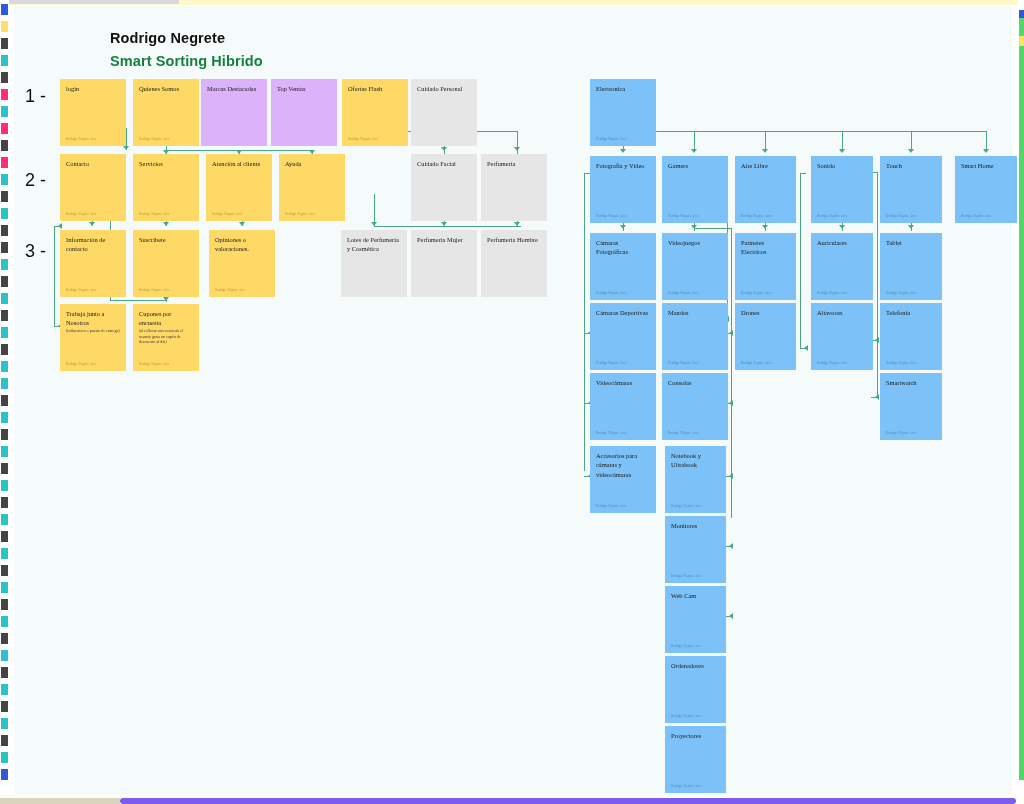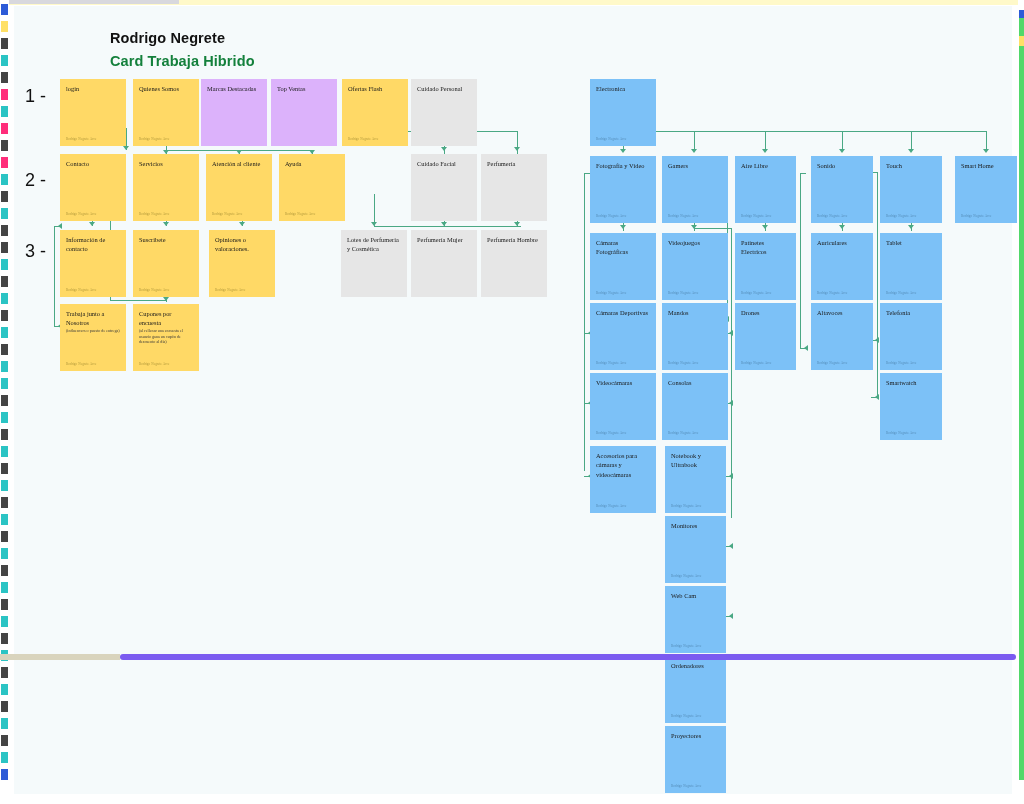--- a/index.html
+++ b/index.html
@@ -1,21 +1,21 @@
 <!DOCTYPE html>
 <html><head>
 <meta charset="utf-8">
 <style>
   html,body{margin:0;padding:0;}
   body{
     width:1024px;height:804px;overflow:hidden;
     background:#ffffff;
     font-family:"Liberation Serif", serif;
   }
-  #root{position:relative;width:1024px;height:660px;}
+  #root{position:relative;width:1024px;height:804px;}
 
   
   .edge-strip{position:absolute;left:0;top:0;width:9px;height:804px;background:#ffffff;}
   .edge-tick{position:absolute;left:1px;width:7px;}
   .right-rail{position:absolute;right:0;top:0;width:6px;height:792px;background:#ffffff;}
   .right-rail-green{position:absolute;right:0;top:14px;width:5px;height:766px;background:#52d869;}
   .right-rail-yellow{position:absolute;right:0;top:36px;width:5px;height:10px;background:#ffe066;}
   .right-rail-blue{position:absolute;right:0;top:10px;width:5px;height:8px;background:#2d5bd7;}
   .top-bar{position:absolute;left:9px;top:0;right:6px;height:5px;background:#fff9c9;}
   .top-bar-grey{position:absolute;left:9px;top:0;width:170px;height:4px;background:#d8d8dd;}
@@ -112,21 +112,21 @@
     </div>
   <div class="top-bar"></div>
   <div class="top-bar-grey"></div>
   <div class="right-rail"></div>
   <div class="right-rail-green"></div>
   <div class="right-rail-yellow"></div>
   <div class="right-rail-blue"></div>
 
   <div class="canvas">
     <h1 class="title">Rodrigo Negrete</h1>
-    <h2 class="subtitle">Card Trabaja Hibrido</h2>
+    <h2 class="subtitle">Smart Sorting Hibrido</h2>
     <div id="rowlabels">
         <div class="row-label" style="left: 11px; top: 80px;">1 -</div>
         <div class="row-label" style="left: 11px; top: 164px;">2 -</div>
         <div class="row-label" style="left: 11px; top: 235px;">3 -</div>
       </div>
     <div id="conns">
         <div class="ln lnv" style="left: 152px; top: 106px; height: 38px;"></div>
         <div class="ln lnh" style="left: 152px; top: 144px; width: 147px;"></div>
         <div class="ln lnv" style="left: 152px; top: 144px; height: 4px;"></div>
         <div class="arw arw-d" style="left: 149px; top: 144px;"></div>

